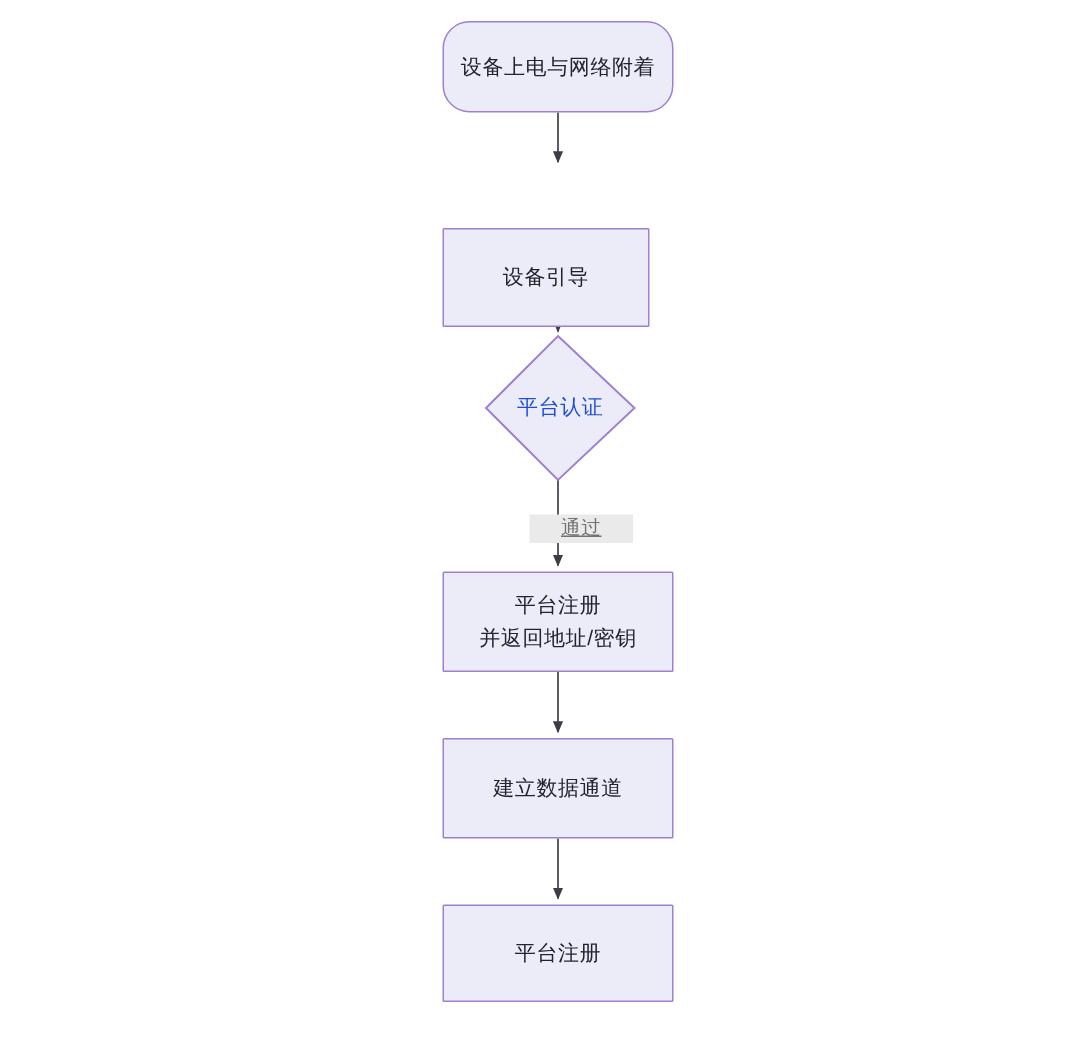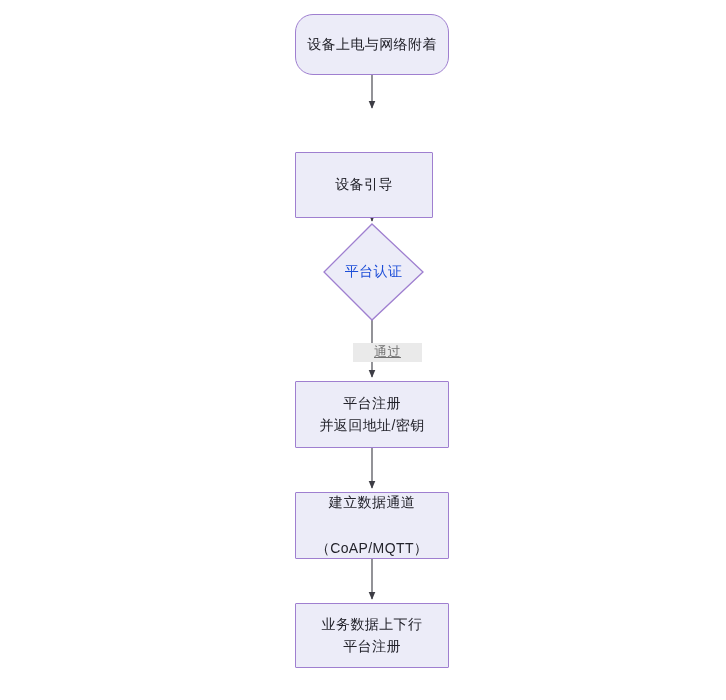--- a/index.html
+++ b/index.html
@@ -114,21 +114,19 @@
 
   <div class="edge-label" style="left:353px; top:343px;">通过</div>
 
   <div class="node process" style="left:295px; top:381px; width:154px; height:67px;">
     <span class="node-line">平台注册</span>
     <span class="node-line">并返回地址/密钥</span>
   </div>
 
   <div class="node process" style="left:295px; top:492px; width:154px; height:67px;gap:24px;">
     <span class="node-line">建立数据通道</span>
-    <span class="node-line">（CoAP/MQTT）</span>
   </div>
 
   <div class="node process" style="left:295px; top:603px; width:154px; height:65px;">
-    <span class="node-line">业务数据上下行</span>
     <span class="node-line">平台注册</span>
   </div>
 
 </div>
 
 </body></html>

